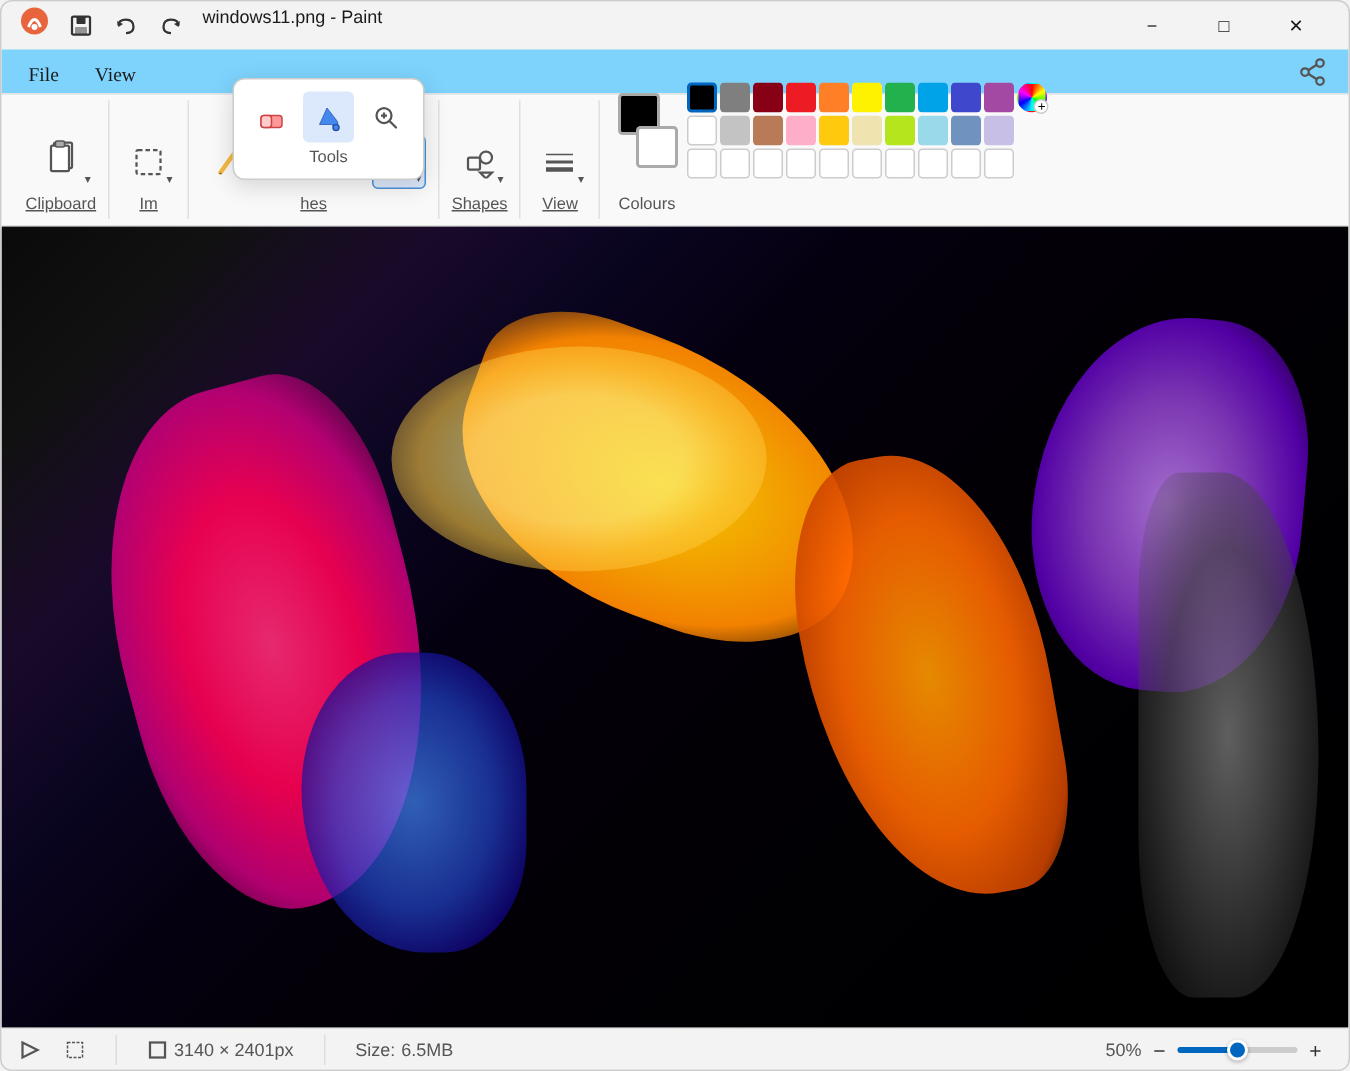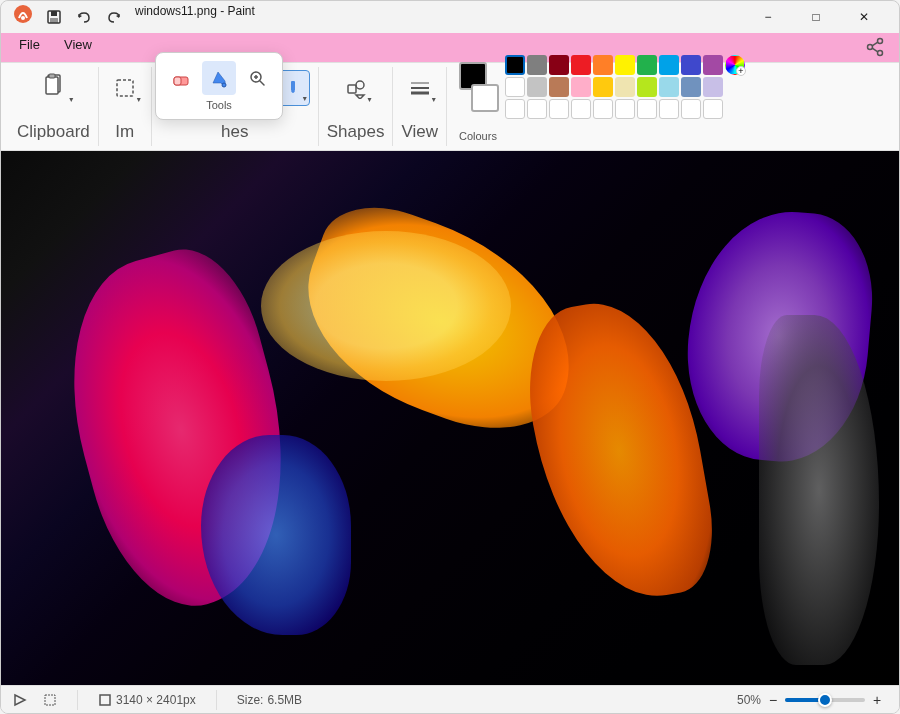--- a/index.html
+++ b/index.html
@@ -21,26 +21,27 @@
     .title-bar-btn {
       width: 46px; height: 32px;
       border: none; background: transparent;
       cursor: pointer; display: flex; align-items: center; justify-content: center;
       font-size: 12px; color: #1a1a1a; border-radius: 4px;
     }
 
     
     .menu-bar {
       height: 30px;
-      background: #f9a8d4;
-      display: flex;
-      align-items: flex-start;
+      background: #7dd3fc;
+      display: flex;
+      align-items: flex-end;
       padding: 0 8px;
       gap: 4px;
       border-bottom: 1px solid #e0e0e0;
+      font-family: Liberation Serif, serif;
     }
     .menu-item {
       padding: 4px 10px;
       cursor: pointer;
       border-radius: 4px;
       font-size: 13px;
       color: #1a1a1a;
     }
     .menu-spacer { flex: 1; }
     .menu-end-btn {
@@ -66,23 +67,24 @@
       display: flex;
       flex-direction: column;
       align-items: center;
       justify-content: flex-end;
       padding: 4px 8px;
       border-right: 1px solid #e0e0e0;
       gap: 4px;
     }
     .toolbar-section:last-child { border-right: none; }
     .toolbar-section-label {
-      font-size: 17px;
+      font-size: 11px;
       color: #555;
-      margin-top: 12px;
+      margin-top: 0;
+      text-decoration: underline;
     }
     .toolbar-tools-row {
       display: flex;
       gap: 2px;
       align-items: center;
     }
     .tool-btn {
       width: 36px; height: 36px;
       border: none;
       background: transparent;

